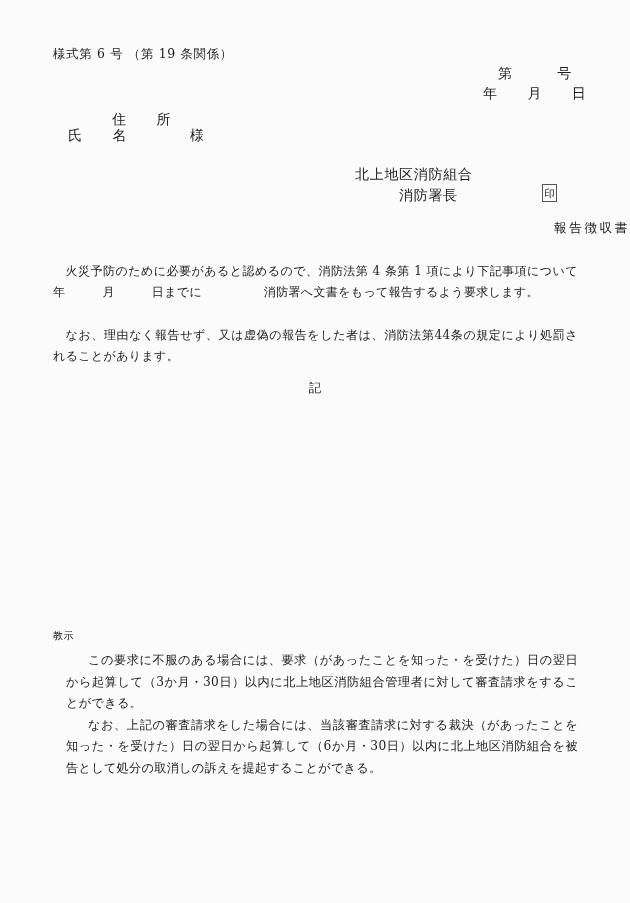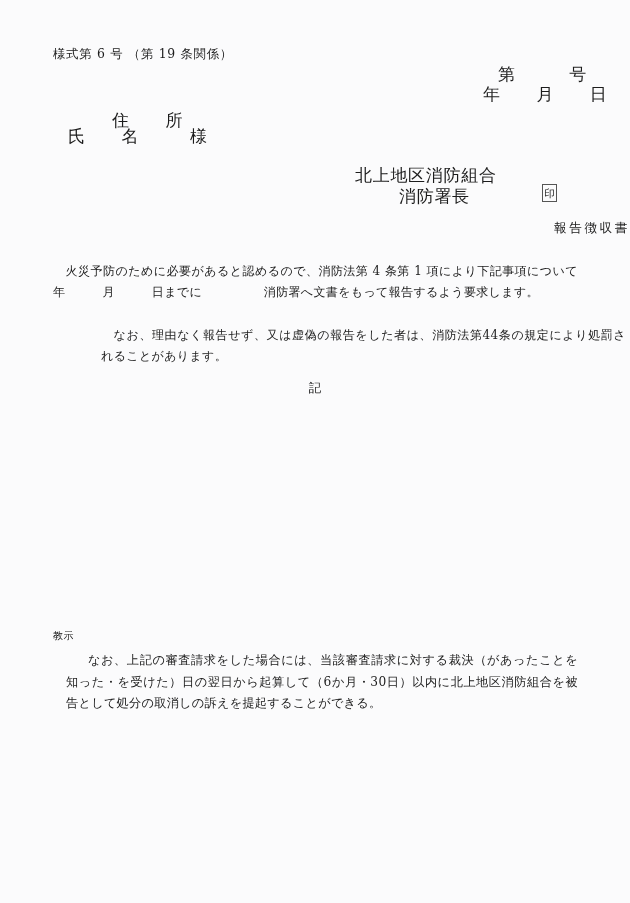--- a/index.html
+++ b/index.html
@@ -19,21 +19,21 @@
     position: relative;
     width: 630px;
     height: 903px;
     box-sizing: border-box;
   }
 
   
   .t {
     position: absolute;
     white-space: pre;
-    font-size: 17px;
+    font-size: 14px;
     line-height: 1.0;
     letter-spacing: 0.6px;
   }
 
   
   #form-number {
     left: 53px;
     top: 48px;
     font-size: 12.4px;
     letter-spacing: 0.7px;
@@ -114,21 +114,21 @@
     left: 53px;
     width: 525px;
     font-size: 12px;
     line-height: 21.4px;
     letter-spacing: 0.35px;
     text-align: justify;
     text-justify: inter-character;
   }
 
   #body-para-1 { top: 261px; }
-  #body-para-2 { top: 325px; margin-left: 48px; }
+  #body-para-2 { top: 325px; }
 
   
   #ki-marker {
     left: 0;
     top: 382px;
     width: 630px;
     text-align: center;
     font-size: 12.4px;
     letter-spacing: 0;
   }
@@ -196,16 +196,17 @@
 
   <div class="body-block" id="body-para-2">　なお、理由なく報告せず、又は虚偽の報告をした者は、消防法第44条の規定により処罰されることがあります。</div>
 
   <div class="t" id="ki-marker">記</div>
 
   <div id="fill-in-area"></div>
 
   <div class="t" id="kyoji-heading">教示</div>
 
   <div id="kyoji-body">
+    <p>この要求に不服のある場合には、要求（があったことを知った・を受けた）日の翌日から起算して（3か月・30日）以内に北上地区消防組合管理者に対して審査請求をすることができる。</p>
     <p>なお、上記の審査請求をした場合には、当該審査請求に対する裁決（があったことを知った・を受けた）日の翌日から起算して（6か月・30日）以内に北上地区消防組合を被告として処分の取消しの訴えを提起することができる。</p>
   </div>
 
 </div>
 
 </body></html>

